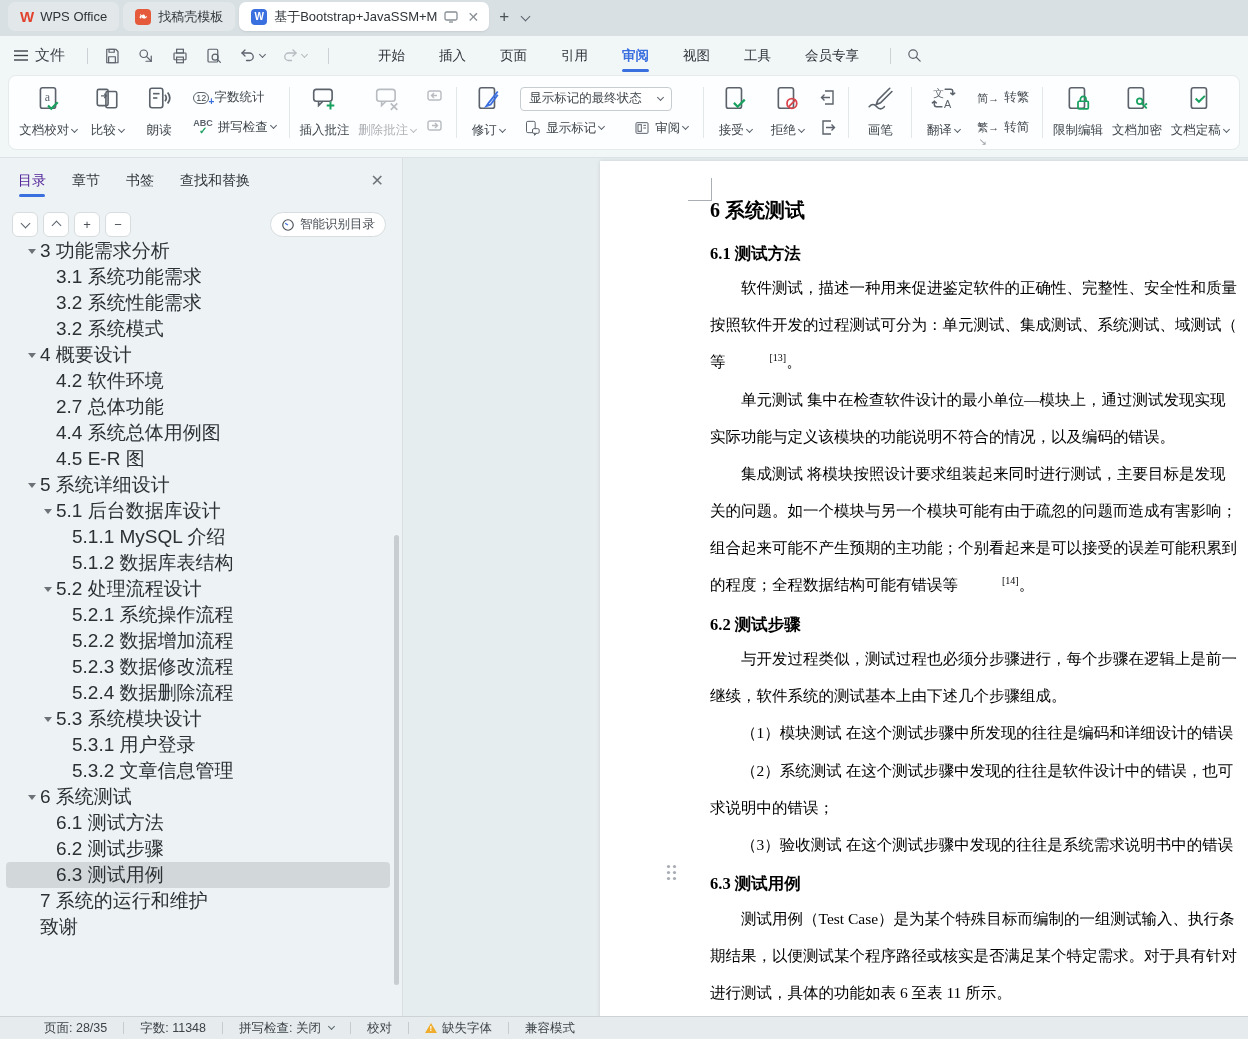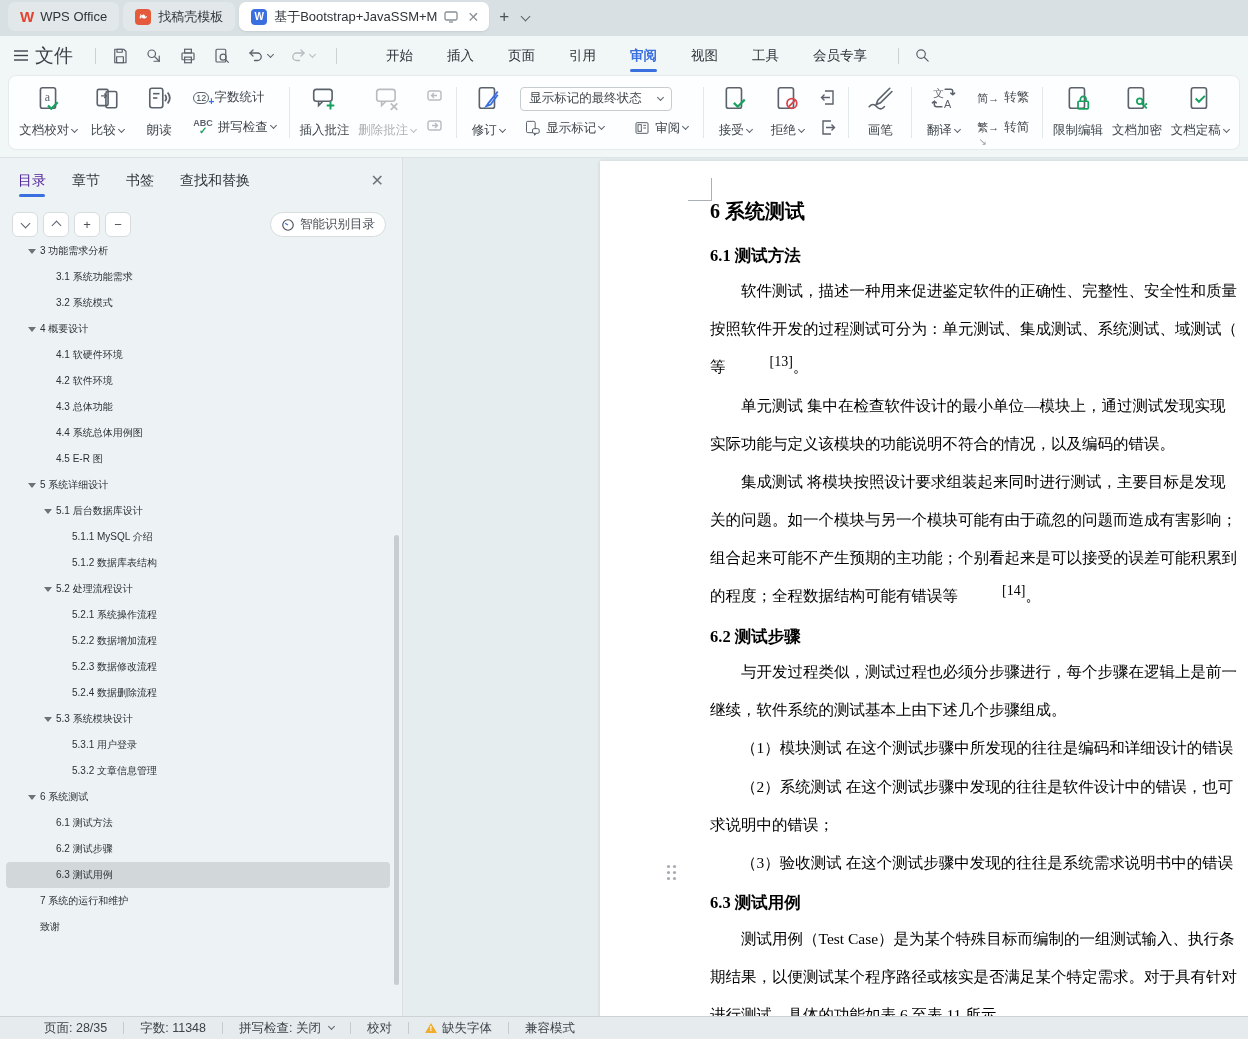--- a/index.html
+++ b/index.html
@@ -18,21 +18,21 @@
   .wdoc { background:#3a6fe0; }
   .tab .title { max-width:175px; overflow:hidden; white-space:nowrap; }
   .mini { color:#878e94; display:flex; align-items:center; }
   .tab-x { color:#8a9096; font-size:14px; padding:0 2px; }
   .tab-plus { font-size:17px; color:#4b5157; padding:0 6px; margin-bottom:2px; }
   .caret { width:7px; height:7px; border-left:1.5px solid #5b626b; border-bottom:1.5px solid #5b626b; transform:rotate(-45deg); display:inline-block; margin:0 0 3px 3px; flex:none; }
   .caret.sm { width:5px; height:5px; }
 
   
   .menubar { height:39px; background:#f1f6f7; display:flex; align-items:center; padding:0 10px 0 14px; flex:none; }
-  .menu-file { display:flex; align-items:center; gap:7px; font-size:19px; margin-right:12px; }
+  .menu-file { display:flex; align-items:center; gap:7px; font-size:15px; margin-right:12px; }
   .vdiv { width:1px; height:16px; background:#ccd2d4; margin:0 10px; flex:none; }
   .qbtn { display:flex; align-items:center; padding:3px 5px; border-radius:4px; }
   .qbtn + .qbtn { margin-left:6px; }
   .qbtn.dis { opacity:.4; }
   .menu-items { display:flex; margin-left:22px; gap:0; }
   .menu-item { padding:6px 17px; font-size:13.5px; color:#2f343a; }
   .menu-item.active { color:#3a6fe0; font-weight:bold; position:relative; }
   .menu-item.active::after { content:""; position:absolute; left:17px; right:17px; bottom:-1px; height:2.5px; background:#3a6fe0; border-radius:2px; }
 
   
@@ -59,36 +59,36 @@
   .side-tabs { display:flex; align-items:center; gap:26px; padding:13px 18px 9px; font-size:14px; color:#2f343a; }
   .side-tab.active { color:#4c1d95; position:relative; }
   .side-tab.active::after { content:""; position:absolute; left:1px; right:1px; bottom:-7px; height:2.5px; background:#3a6fe0; border-radius:2px; }
   .side-x { margin-left:auto; color:#6e757b; font-size:16px; }
   .side-tools { display:flex; align-items:center; padding:13px 14px 8px 12px; }
   .chip { height:25px; min-width:26px; background:#fff; border:1px solid #d7dcde; border-radius:6px; display:flex; align-items:center; justify-content:center; color:#4b5157; margin-right:5px; font-size:13px; }
   .chip.pill { margin-left:auto; margin-right:2px; border-radius:13px; padding:0 10px; gap:5px; font-size:12.5px; }
   .chip .caret { margin:0 0 2px 0; }
   .chip .up { transform:rotate(135deg); margin:2px 0 0 0; }
   .toc { margin-top:-7px; }
-  .toc-item { height:26px; display:flex; align-items:center; font-size:10px; color:#2c3136; margin:0 12px 0 6px; border-radius:4px; white-space:nowrap; }
+  .toc-item { height:26px; display:flex; align-items:center; font-size:19px; color:#2c3136; margin:0 12px 0 6px; border-radius:4px; white-space:nowrap; }
   .toc-item .tri-icon { width:16px; flex:none; display:flex; align-items:center; justify-content:center; visibility:hidden; }
   .toc-item.tri .tri-icon { visibility:visible; }
   .tri-glyph { width:0; height:0; border-left:4px solid transparent; border-right:4px solid transparent; border-top:5px solid #6c7378; }
   .toc-item.lv1 { padding-left:18px; }
   .toc-item.lv2 { padding-left:34px; }
   .toc-item.lv3 { padding-left:50px; }
   .toc-item.sel { background:#d2d8da; }
   .side-thumb { position:absolute; right:3px; top:377px; width:5px; height:450px; background:#c7cdd0; border-radius:3px; }
 
   
   .canvas { flex:1; position:relative; overflow:hidden; background:#e6edef; }
   .page { position:absolute; left:197px; top:3px; width:1010px; height:860px; background:#fff; box-shadow:0 0 4px rgba(0,0,0,.12); padding:14px 0 0 110px; font-family:"Liberation Serif", serif; color:#000; }
   .crop-mark { position:absolute; left:88px; top:17px; width:24px; height:23px; border-right:1px solid #a9afb4; border-bottom:1px solid #a9afb4; }
   .docline { white-space:nowrap; font-size:15.5px; line-height:33px; }
-  .docline sup { font-size:14px;padding-left:44px; }
+  .docline sup { font-size:10px;padding-left:44px; }
   .docline.l-ind { text-indent:31px; }
   .docline.l-h1 { font-size:20px; font-weight:bold; line-height:30px; margin:16px 0 10px; }
   .docline.l-h2 { font-size:16.5px; font-weight:bold; line-height:27px; margin:4px 0 1px; }
   .docline.l-cap { font-size:13px; font-weight:bold; line-height:21px; width:540px; text-align:center; margin-top:3px; }
   .drag-handle { position:absolute; left:263px; top:706px; }
   .drag-handle svg circle { fill:#a6acb2; }
 
   
   .statusbar { height:23px; background:#e6ecee; border-top:1px solid #cdd3d5; display:flex; align-items:center; padding-left:44px; font-size:12.5px; color:#3c4248; flex:none; }
   .sdiv { width:1px; height:12px; background:#c6ccce; margin:0 16px; }
@@ -462,45 +462,45 @@
           <div class="toc-item lv2">
             <span class="tri-icon">
               <span class="tri-glyph"></span>
             </span>
             <span>3.1 系统功能需求</span>
           </div>
           <div class="toc-item lv2">
             <span class="tri-icon">
               <span class="tri-glyph"></span>
             </span>
+            <span>3.2 系统性能需求</span>
+          </div>
+          <div class="toc-item lv2">
+            <span class="tri-icon">
+              <span class="tri-glyph"></span>
+            </span>
             <span>3.2 系统模式</span>
           </div>
           <div class="toc-item lv1 tri">
             <span class="tri-icon">
               <span class="tri-glyph"></span>
             </span>
             <span>4 概要设计</span>
           </div>
           <div class="toc-item lv2">
             <span class="tri-icon">
               <span class="tri-glyph"></span>
             </span>
-            <span>4.1 软硬件环境</span>
-          </div>
-          <div class="toc-item lv2">
-            <span class="tri-icon">
-              <span class="tri-glyph"></span>
-            </span>
             <span>4.2 软件环境</span>
           </div>
           <div class="toc-item lv2">
             <span class="tri-icon">
               <span class="tri-glyph"></span>
             </span>
-            <span>4.3 总体功能</span>
+            <span>2.7 总体功能</span>
           </div>
           <div class="toc-item lv2">
             <span class="tri-icon">
               <span class="tri-glyph"></span>
             </span>
             <span>4.4 系统总体用例图</span>
           </div>
           <div class="toc-item lv2">
             <span class="tri-icon">
               <span class="tri-glyph"></span>

